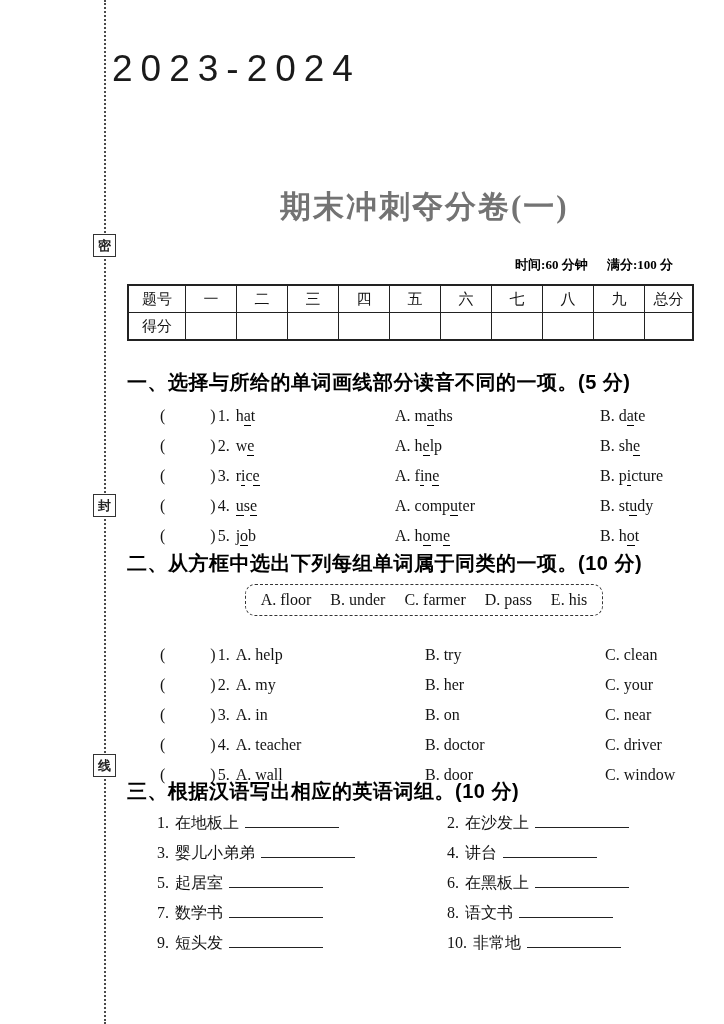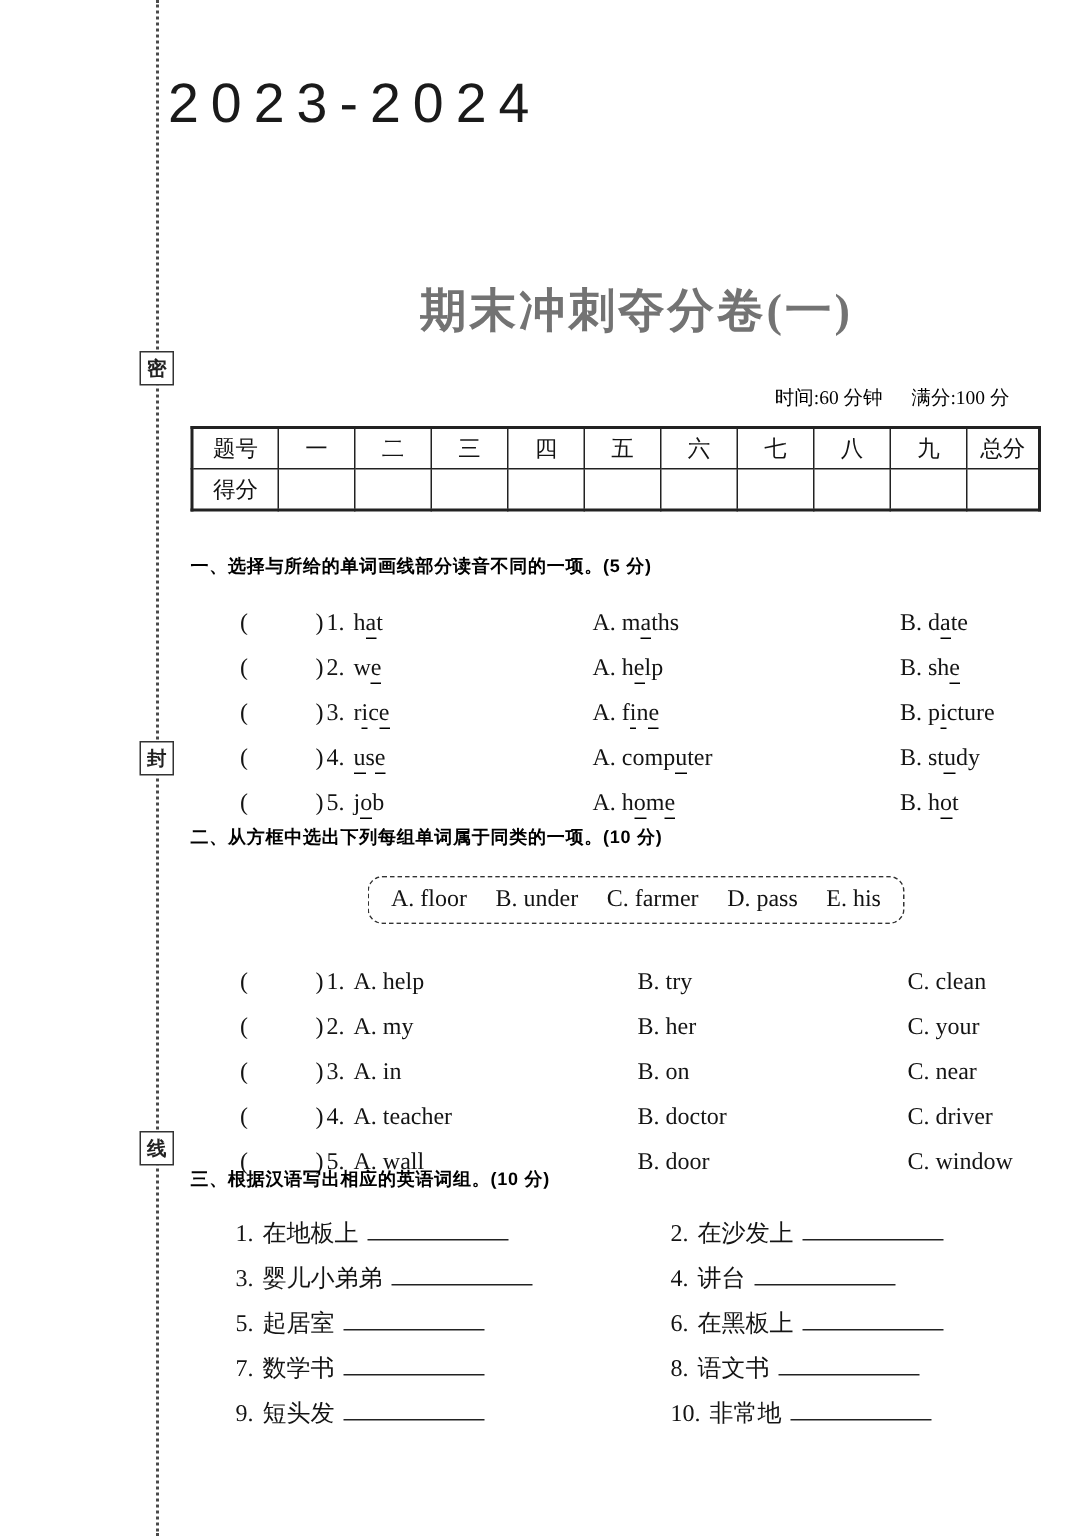--- a/index.html
+++ b/index.html
@@ -12,33 +12,33 @@
             font-family:"Liberation Sans",sans-serif;font-size:13px;font-weight:bold;color:#222;z-index:2;}
   .seal-box:nth-child(1){top:234px;}
   .seal-box:nth-child(2){top:494px;}
   .seal-box:nth-child(3){top:754px;}
   
   .year{position:absolute;left:112px;top:48px;font-family:"Liberation Sans",sans-serif;
         font-size:37px;font-weight:400;letter-spacing:8px;color:#1a1a1a;}
   .title{position:absolute;left:280px;top:186px;margin:0;font-size:31px;font-weight:bold;
          letter-spacing:2px;color:#737373;}
   .meta{position:absolute;left:127px;top:256px;width:546px;text-align:right;
-        font-size:13px;font-weight:normal;color:#000;}
+        font-size:13px;font-weight:bold;color:#000;}
   .meta span{margin-left:16px;}
   
   .score-table{position:absolute;left:127px;top:284px;border-collapse:collapse;table-layout:fixed;
                border:2px solid #222;}
   .score-table td{border:1.6px solid #222;height:26px;text-align:center;vertical-align:middle;
                   font-size:15px;padding:0;}
   .score-table td.hdr{width:56px;}
   .score-table td.col{width:50px;}
   .score-table td.tot{width:47px;}
   
   .sec{position:absolute;left:127px;width:575px;}
-  .sec-heading{font-family:"Liberation Sans",sans-serif;font-weight:bold;font-size:12px;
+  .sec-heading{font-family:"Liberation Sans",sans-serif;font-weight:bold;font-size:20px;
                letter-spacing:.5px;color:#000;white-space:nowrap;}
   #sec1{top:369px;height:180px;}
   #sec2{top:550px;height:230px;}
   #sec3{top:778px;height:200px;}
   .rows{position:absolute;left:0;right:0;}
   #sec1-rows{top:32px;}
   #sec2-rows{top:90px;text-decoration:underline;}
   #sec3-rows{top:30px;}
   .row{position:relative;height:30px;line-height:30px;}
   .c{position:absolute;top:0;font-size:16px;white-space:nowrap;line-height:30px;}

